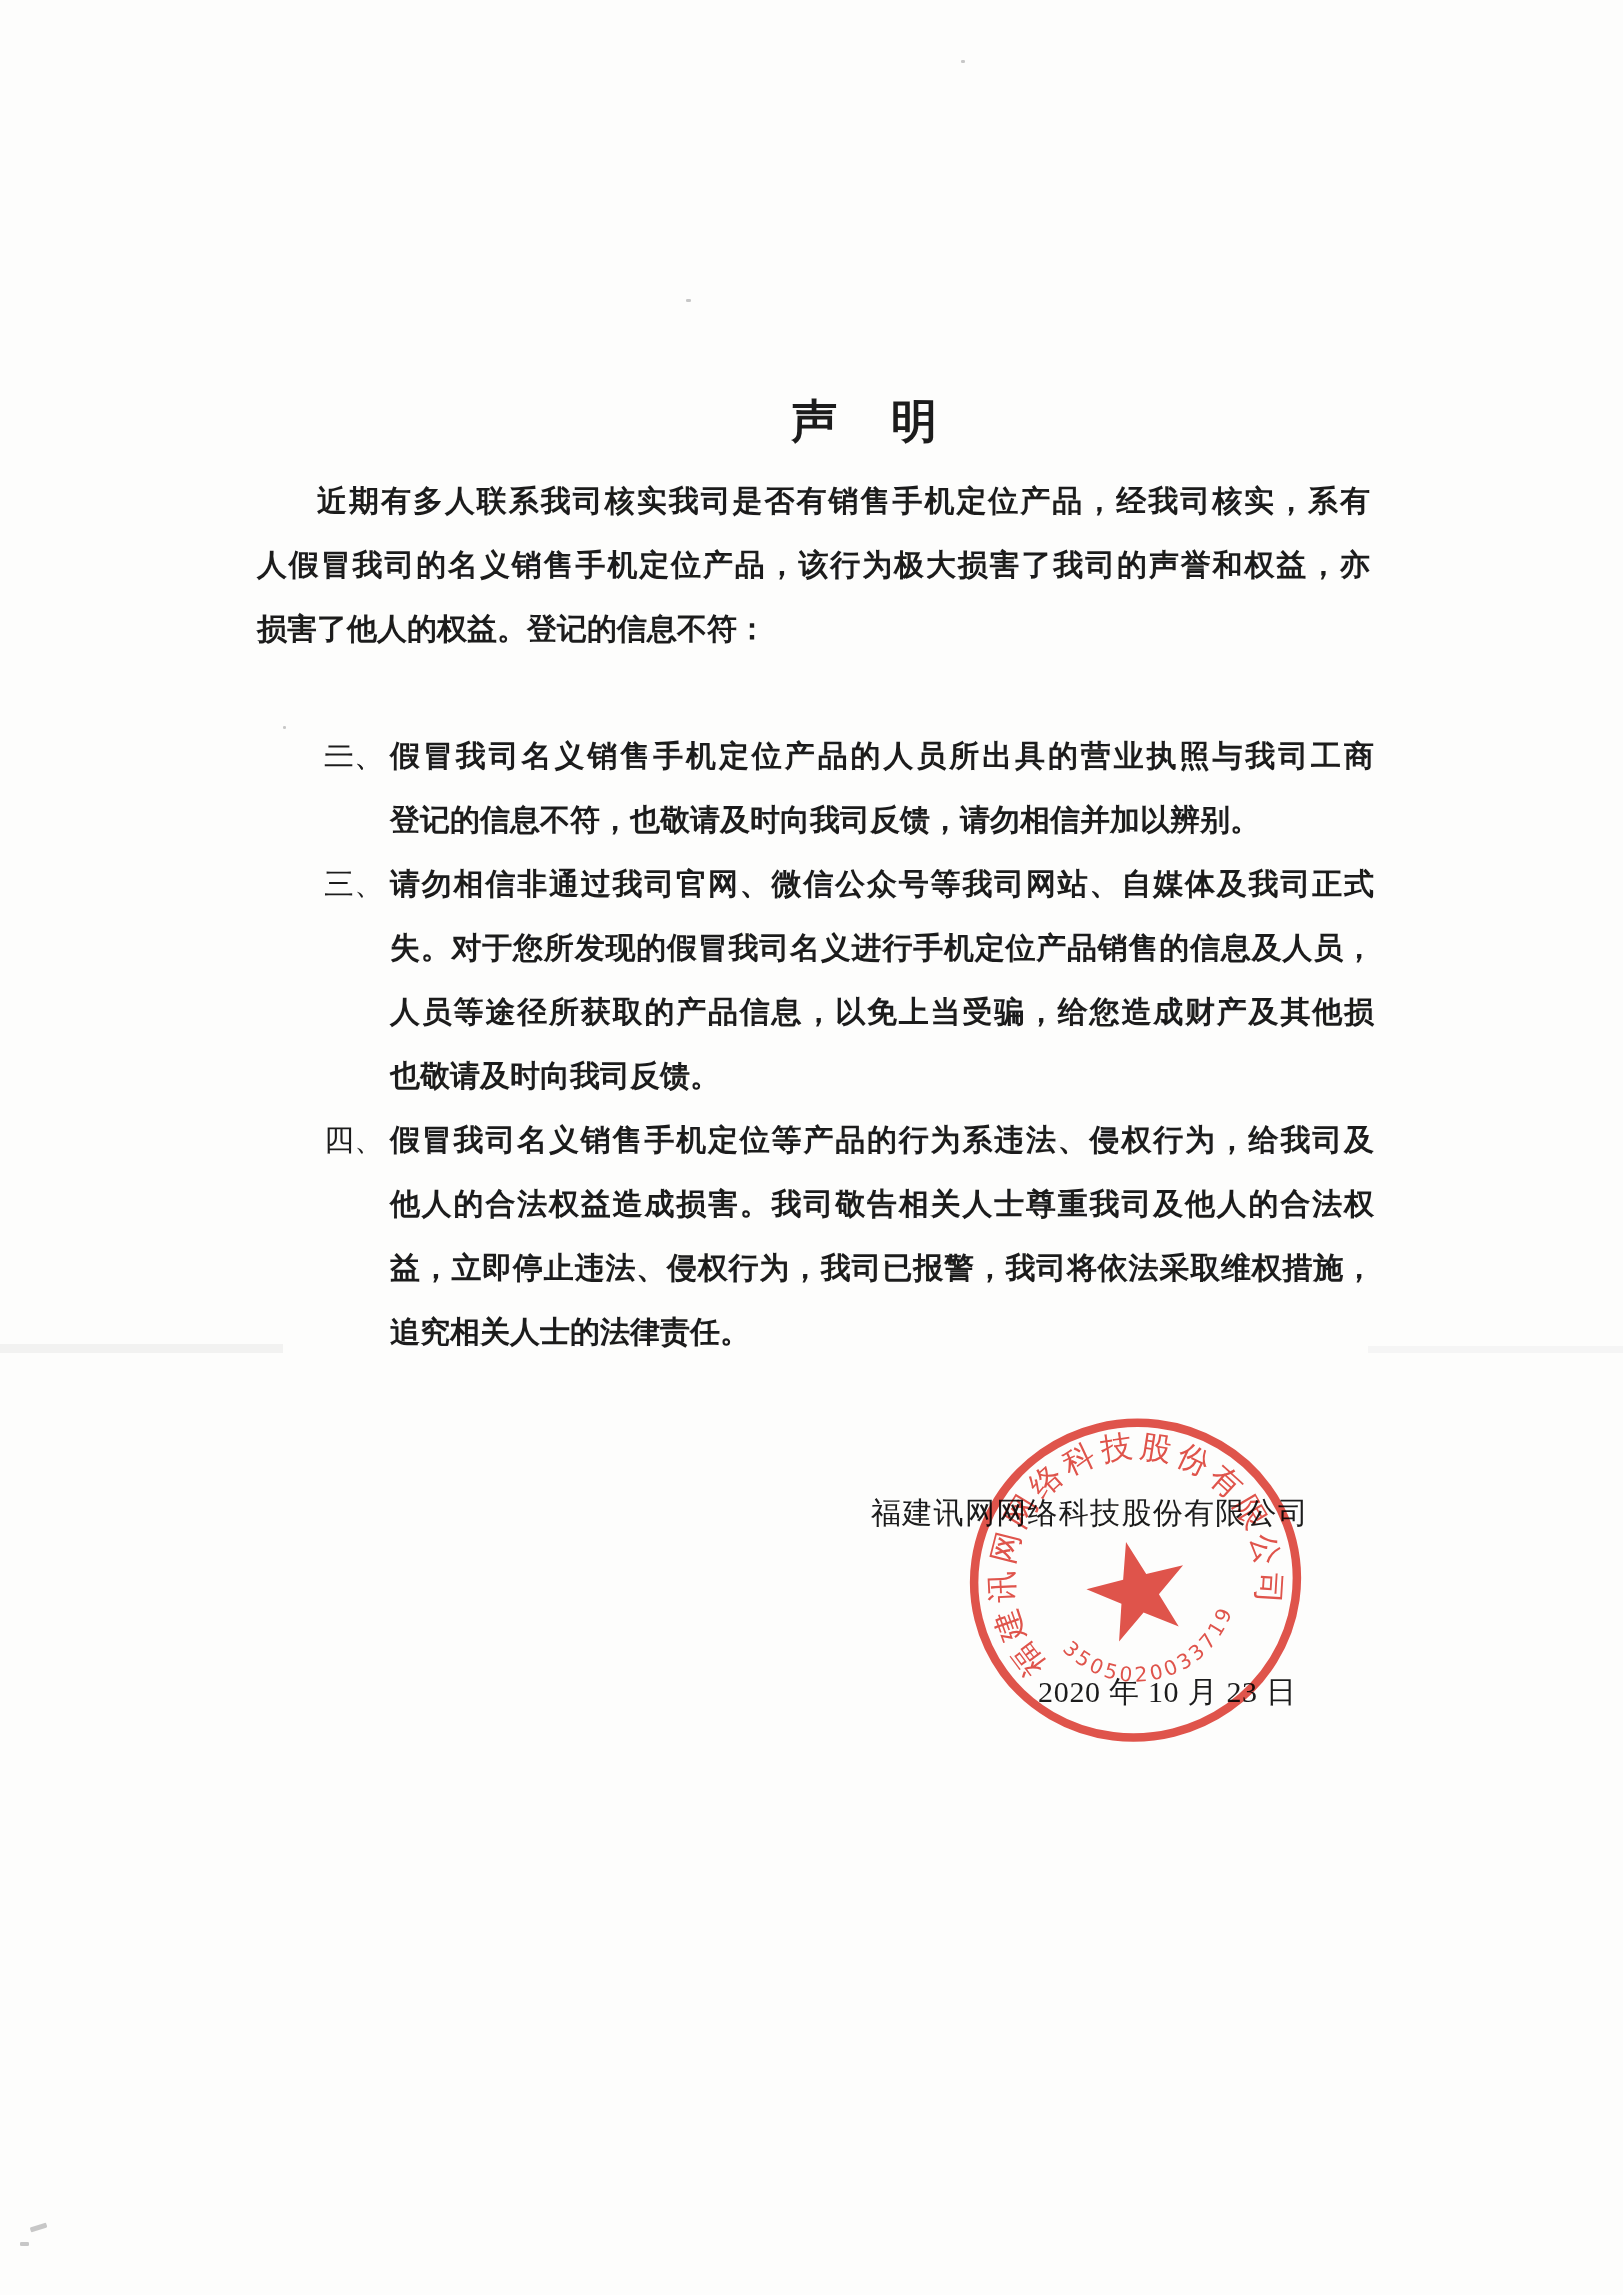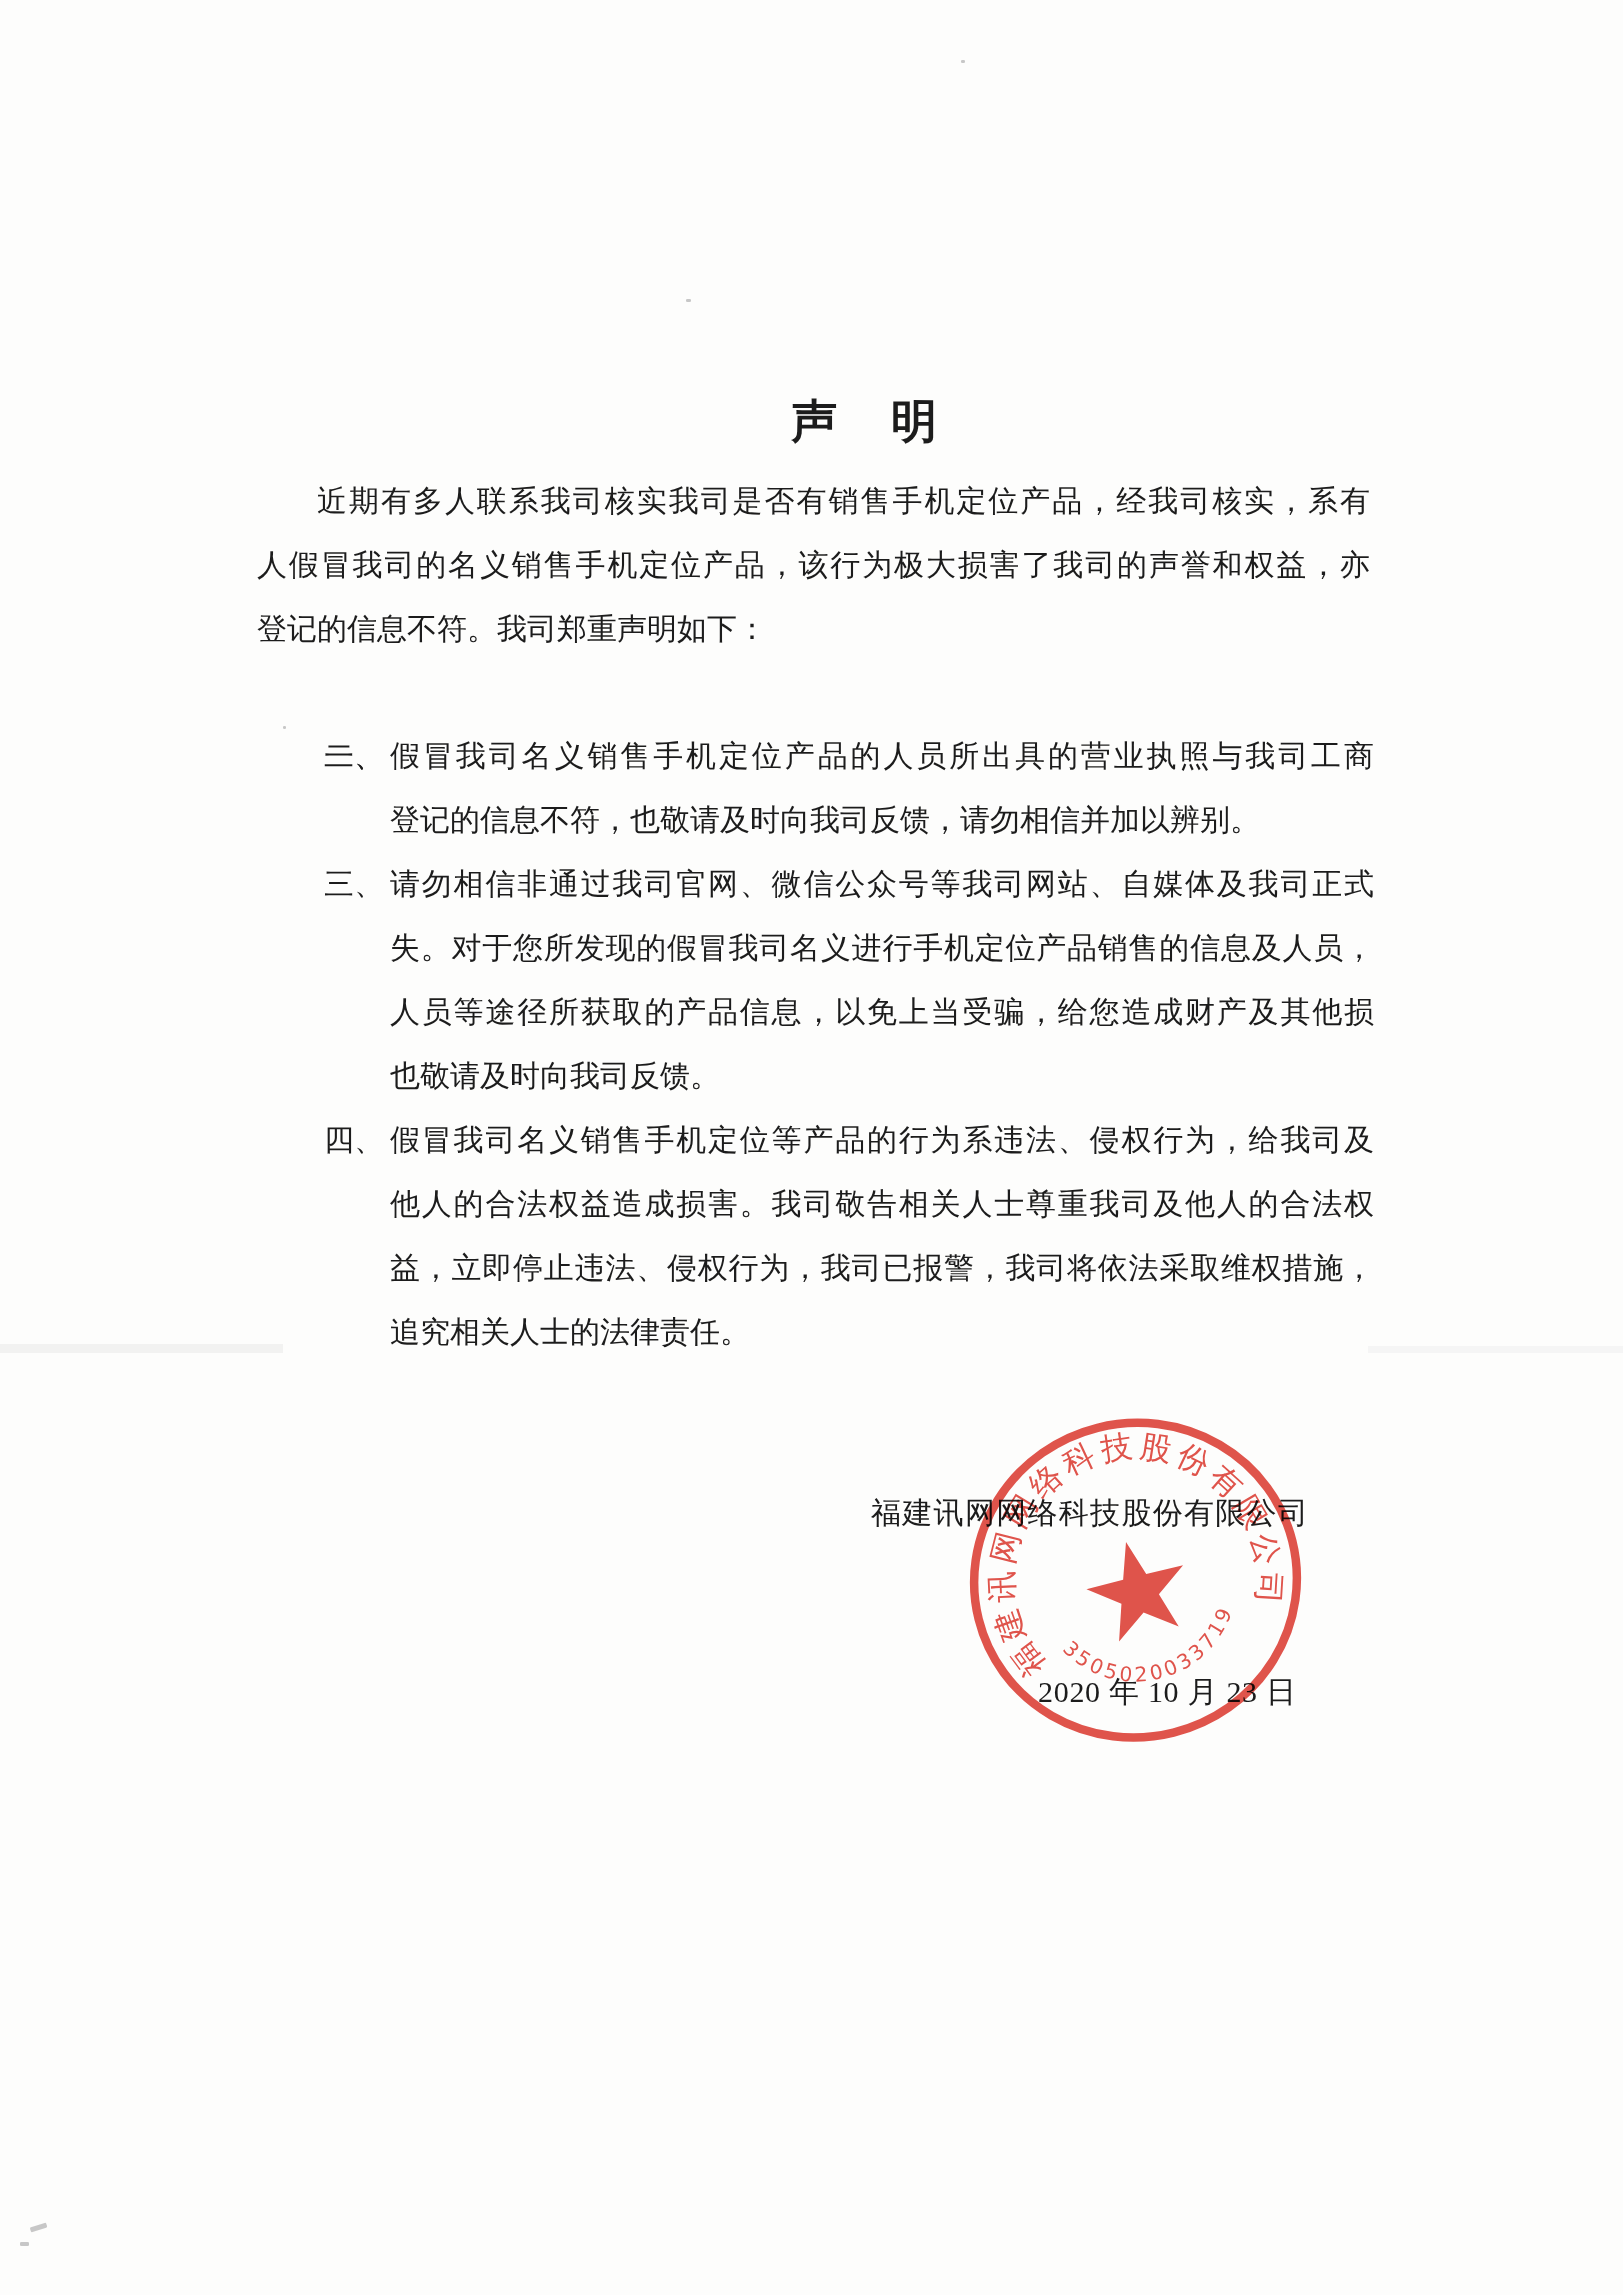--- a/index.html
+++ b/index.html
@@ -31,20 +31,21 @@
     position: absolute;
     left: 257px; top: 469px;
     width: 1113px;
     font-size: 30px;
     line-height: 64px;
   }
   .line {
     height: 64px;
     text-align: justify;
     text-justify: inter-character;
+    font-weight: bold;
   }
   .line.full { text-align-last: justify; }
   .line.last { text-align-last: left; }
   .indent2 { text-indent: 2em; }
   .items {
     position: absolute;
     left: 257px; top: 724px;
     width: 1117px;
     font-size: 30px;
     line-height: 64px;
@@ -106,21 +107,21 @@
 
 <div class="page">
 
   <div class="doc-title">
     <span class="shift">声　明</span>
   </div>
 
   <div class="para">
     <div class="line full indent2">近期有多人联系我司核实我司是否有销售手机定位产品，经我司核实，系有</div>
     <div class="line full">人假冒我司的名义销售手机定位产品，该行为极大损害了我司的声誉和权益，亦</div>
-    <div class="line last">登记的信息不符。我司郑重声明如下：</div>
+    <div class="line last">损害了他人的权益。登记的信息不符：</div>
   </div>
 
   <div class="items">
 
     <div class="item">
       <span class="num">一、</span>
     </div>
 
     <div class="item">
       <span class="num">二、</span>

